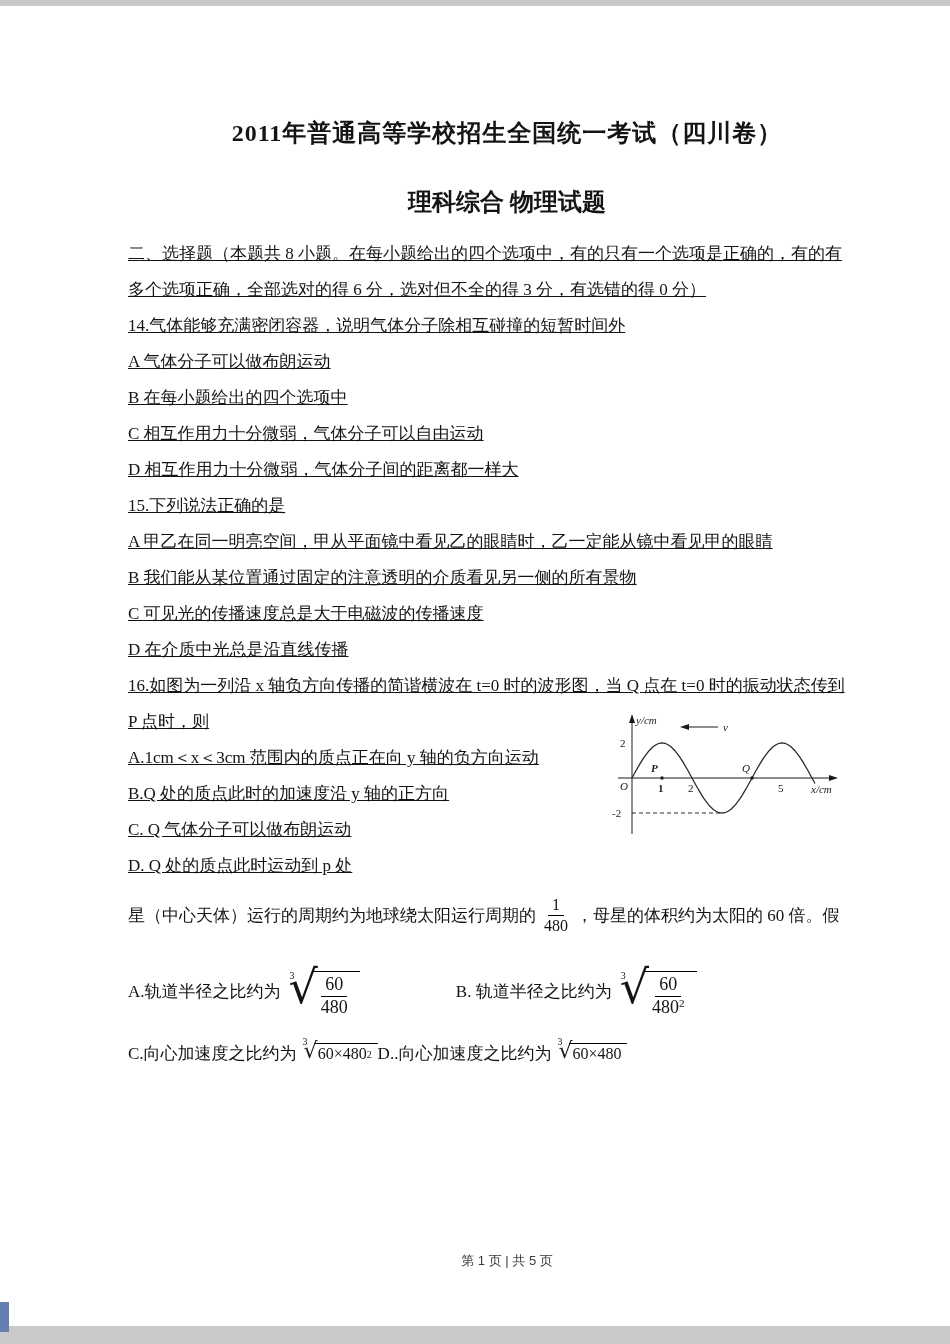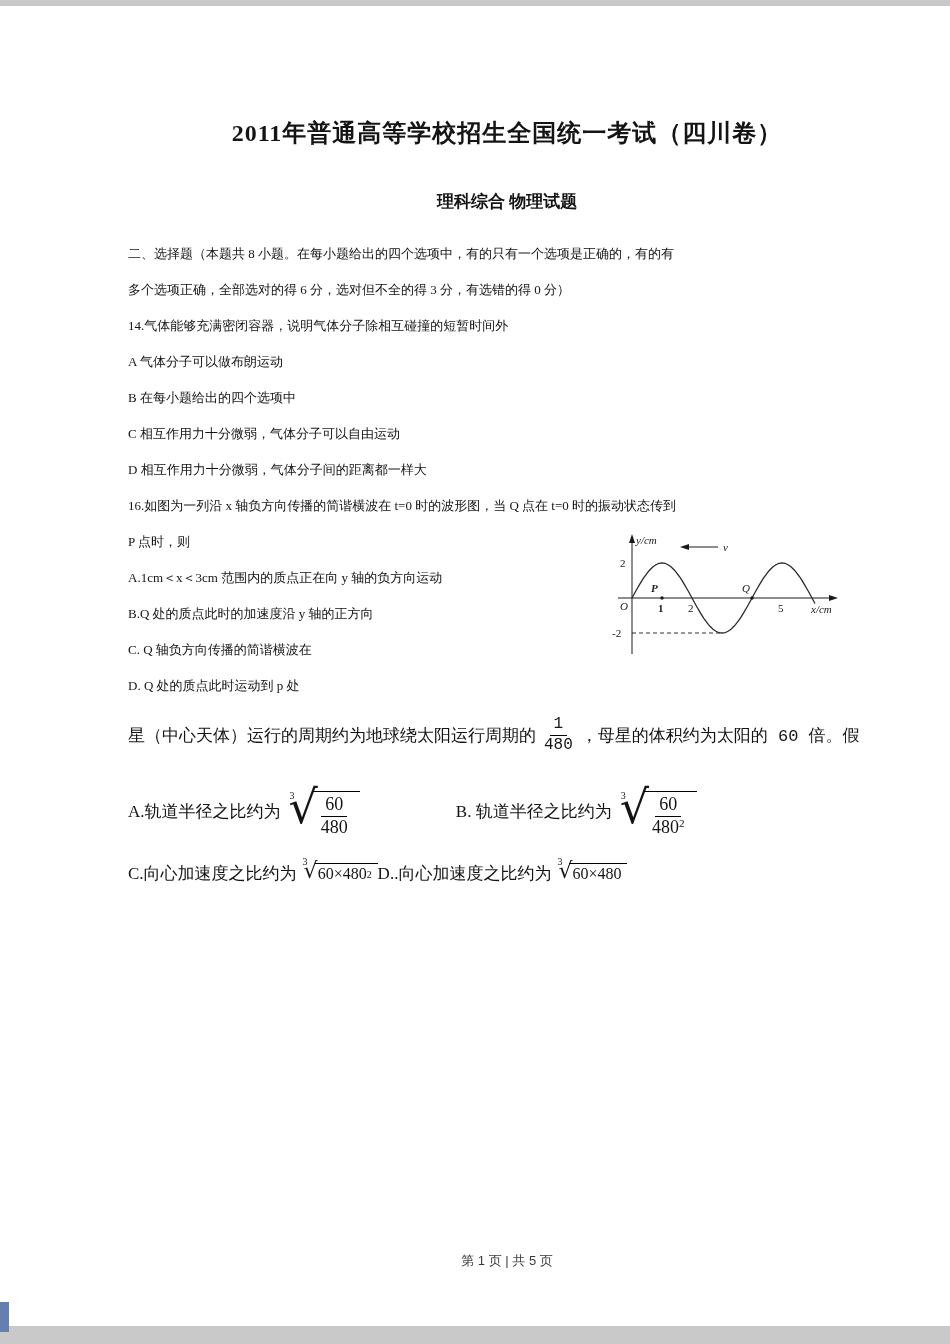--- a/index.html
+++ b/index.html
@@ -3,30 +3,30 @@
 <meta charset="utf-8">
 <style>
   *{margin:0;padding:0;box-sizing:border-box;}
   html,body{width:950px;height:1344px;}
   body{background:#ffffff;font-family:"Liberation Serif","DejaVu Serif",serif;color:#141414;position:relative;overflow:hidden;}
   .edge-top{position:absolute;top:0;left:0;width:950px;height:6px;background:#c9c9c9;}
   .edge-bottom{position:absolute;bottom:0;left:0;width:950px;height:18px;background:#c9c9c9;}
   .corner-blue{position:absolute;left:0;bottom:12px;width:9px;height:30px;background:#647fb0;}
   .page{position:absolute;top:0;left:0;width:950px;height:1117px;padding:118px 64px 0 128px;}
   h1.title{font-size:24px;font-weight:bold;text-align:center;letter-spacing:1px;line-height:30px;}
-  h2.subtitle{font-size:17px;font-weight:bold;text-align:center;margin-top:40px;line-height:28px;}
+  h2.subtitle{font-size:24px;font-weight:bold;text-align:center;margin-top:40px;line-height:28px;}
   .body-text{margin-top:20px;}
-  .para{font-size:13px;line-height:36px;white-space:nowrap;}
+  .para{font-size:17px;line-height:36px;white-space:nowrap;text-decoration:underline;}
   .q16-wrap{position:relative;}
   .figure{position:absolute;left:480px;top:44px;width:235px;height:135px;}
   .figure svg{display:block;}
   .fig-label{font-size:11px;font-style:italic;fill:#1a1a1a;}
   .fig-num{font-size:11px;fill:#1a1a1a;}
   .fig-num-b{font-size:11px;font-weight:bold;fill:#1a1a1a;}
-  .tall{display:flex;align-items:center;height:62px;font-size:17px;white-space:nowrap;line-height:normal;font-family:Liberation Mono, monospace;}
+  .tall{display:flex;align-items:center;height:62px;font-size:17px;white-space:nowrap;line-height:normal;}
   .frac{display:inline-flex;flex-direction:column;align-items:center;margin:0 6px;font-size:16px;line-height:1.2;}
   .frac .num{border-bottom:1px solid #000;padding:0 4px;text-align:center;}
   .frac .den{padding:0 2px;display:inline-flex;align-items:flex-start;}
   .frac.small{font-size:18px;margin:0 2px;}
   sup{font-size:0.62em;}
   .opt-row{display:flex;align-items:center;white-space:nowrap;font-size:17px;}
   .row-ab{margin-top:16px;height:58px;gap:96px;}
   .row-cd{margin-top:12px;height:42px;}
   .opt{display:inline-flex;align-items:center;}
   .rad{display:inline-flex;align-items:flex-start;position:relative;margin-left:6px;}
@@ -61,27 +61,34 @@
     <div class="para">多个选项正确，全部选对的得 6 分，选对但不全的得 3 分，有选错的得 0 分）</div>
 
     <div>
       <div class="para">14.气体能够充满密闭容器，说明气体分子除相互碰撞的短暂时间外</div>
       <div class="para">A 气体分子可以做布朗运动</div>
       <div class="para">B 在每小题给出的四个选项中</div>
       <div class="para">C 相互作用力十分微弱，气体分子可以自由运动</div>
       <div class="para">D 相互作用力十分微弱，气体分子间的距离都一样大</div>
     </div>
 
+    <div>
+      <div class="para">15.下列说法正确的是</div>
+      <div class="para">A 甲乙在同一明亮空间，甲从平面镜中看见乙的眼睛时，乙一定能从镜中看见甲的眼睛</div>
+      <div class="para">B 我们能从某位置通过固定的注意透明的介质看见另一侧的所有景物</div>
+      <div class="para">C 可见光的传播速度总是大于电磁波的传播速度</div>
+      <div class="para">D 在介质中光总是沿直线传播</div>
+    </div>
 
     <div class="q16-wrap">
       <div class="para">16.如图为一列沿 x 轴负方向传播的简谐横波在 t=0 时的波形图，当 Q 点在 t=0 时的振动状态传到</div>
       <div class="para">P 点时，则</div>
       <div class="para">A.1cm＜x＜3cm 范围内的质点正在向 y 轴的负方向运动</div>
       <div class="para">B.Q 处的质点此时的加速度沿 y 轴的正方向</div>
-      <div class="para">C. Q 轴负方向传播的简谐横波在</div>
+      <div class="para">C. Q 气体分子可以做布朗运动</div>
       <div class="para">D. Q 处的质点此时运动到 p 处</div>
 
       <div class="figure">
         <svg width="235" height="135" viewBox="0 0 235 135">
 
           <line x1="24" y1="8" x2="24" y2="122" stroke="#1a1a1a" stroke-width="1"></line>
           <polygon points="24,2 21,11 27,11" fill="#1a1a1a"></polygon>
           <line x1="10" y1="66" x2="226" y2="66" stroke="#1a1a1a" stroke-width="1"></line>
           <polygon points="230,66 221,63 221,69" fill="#1a1a1a"></polygon>
 

